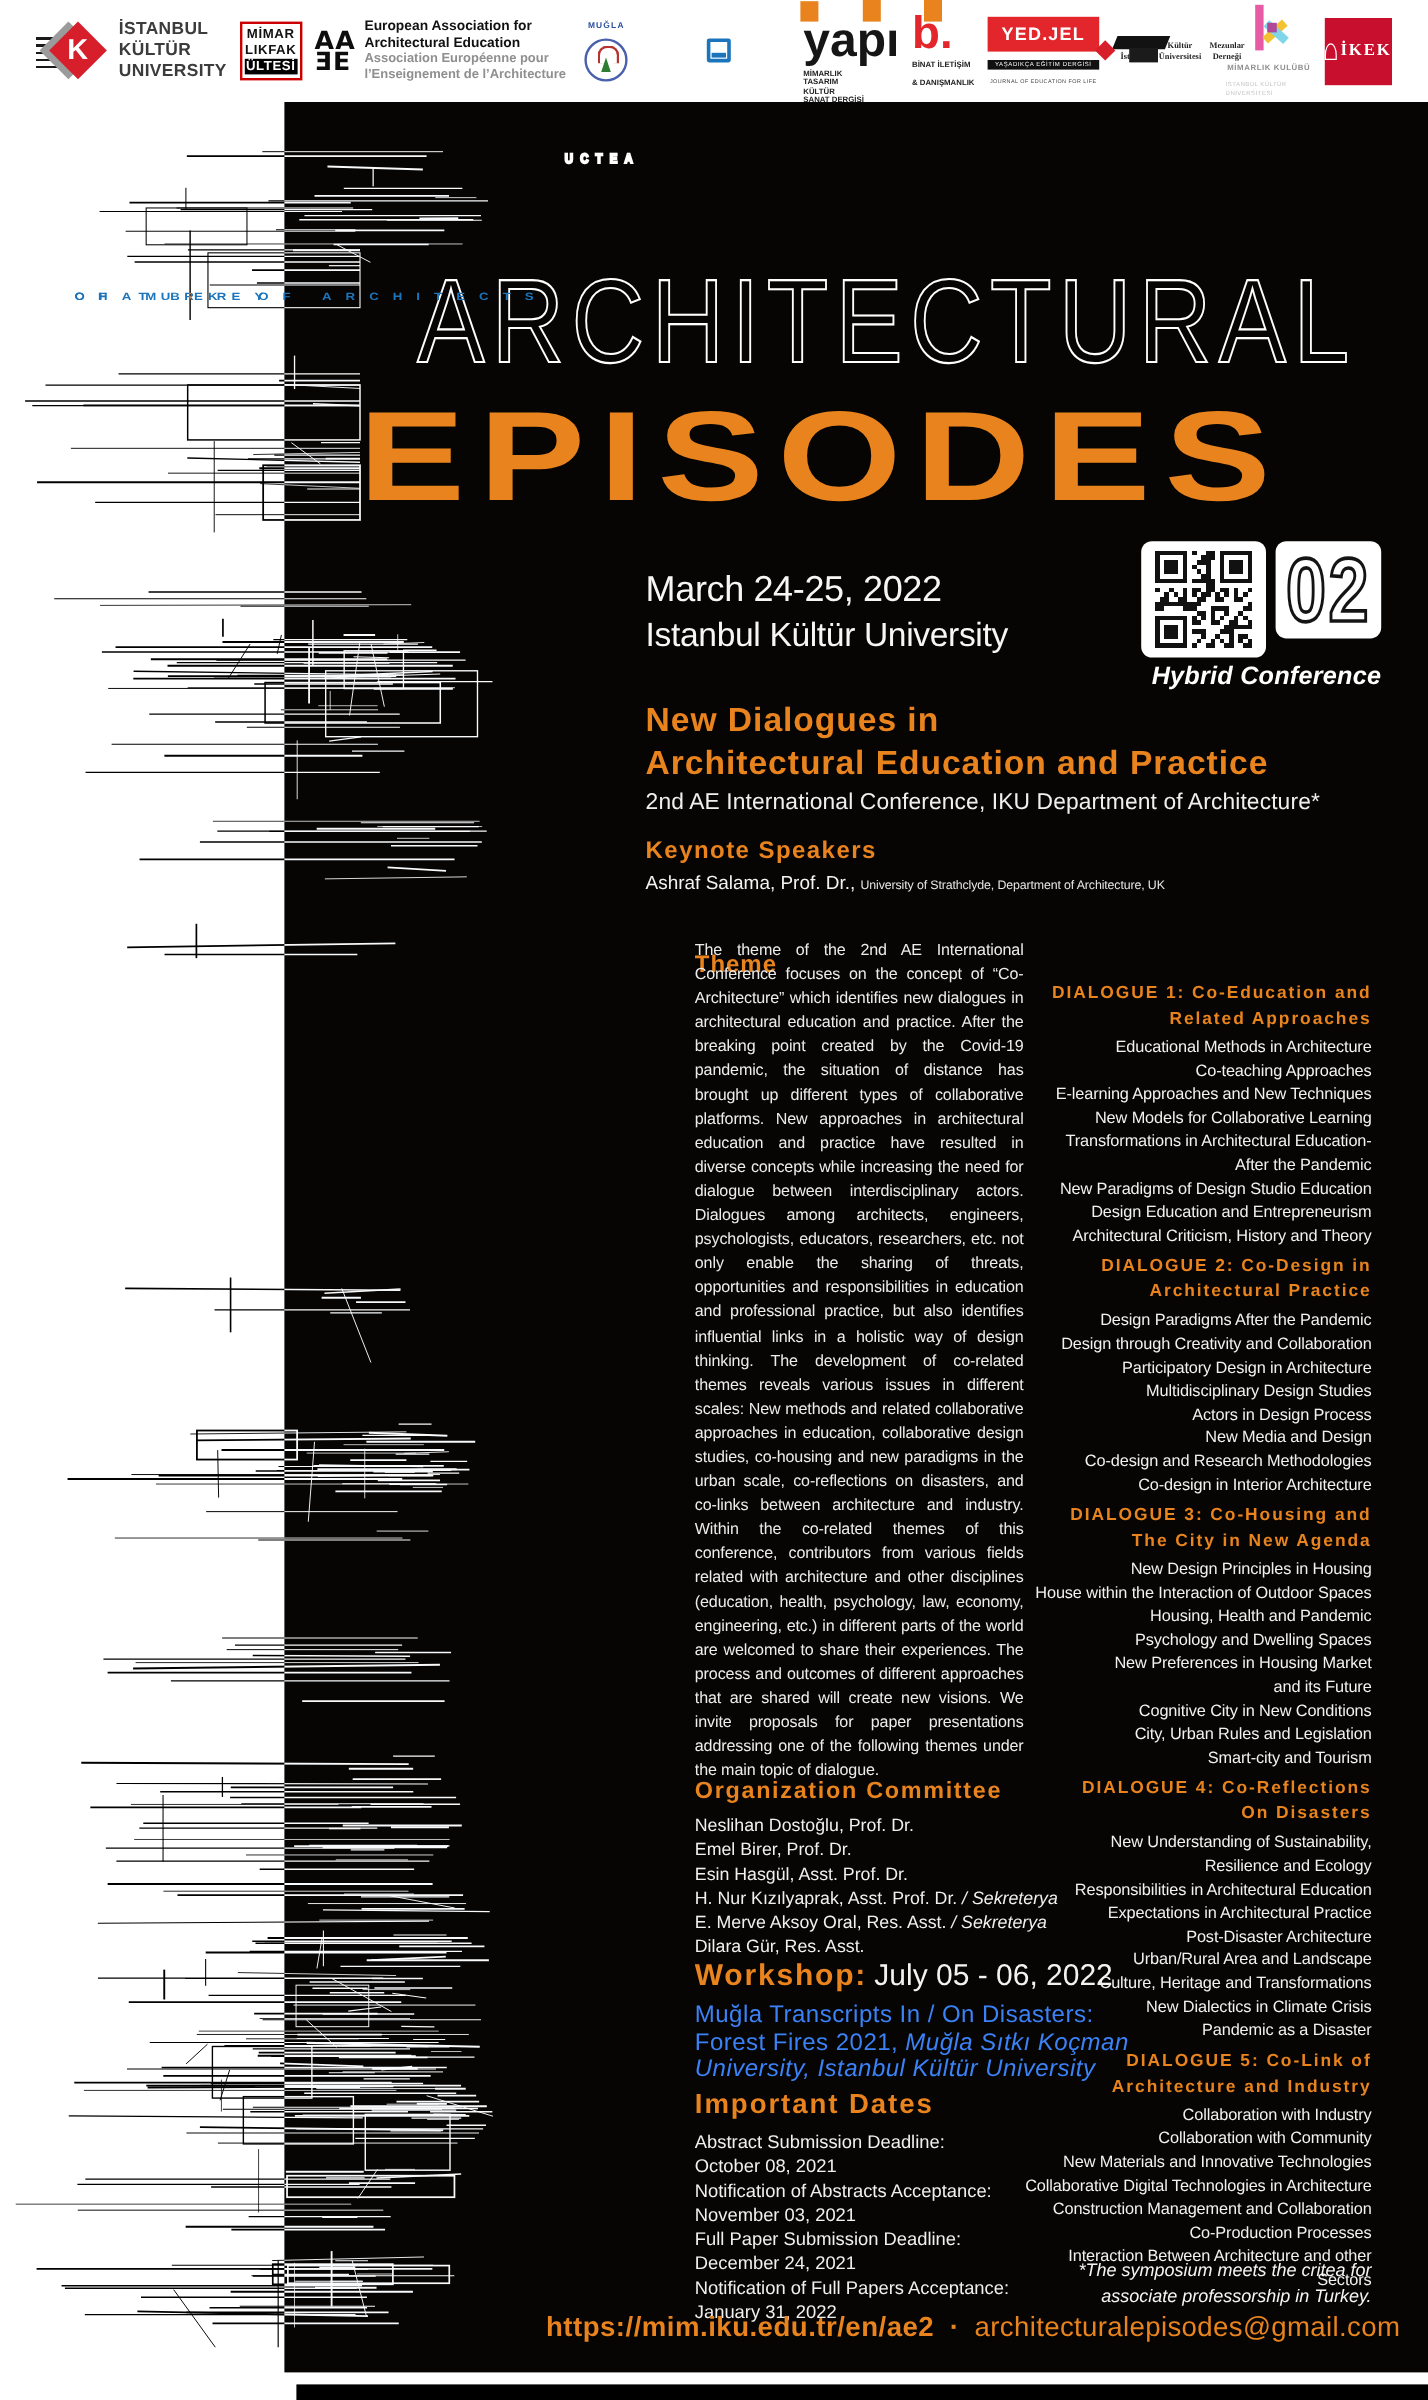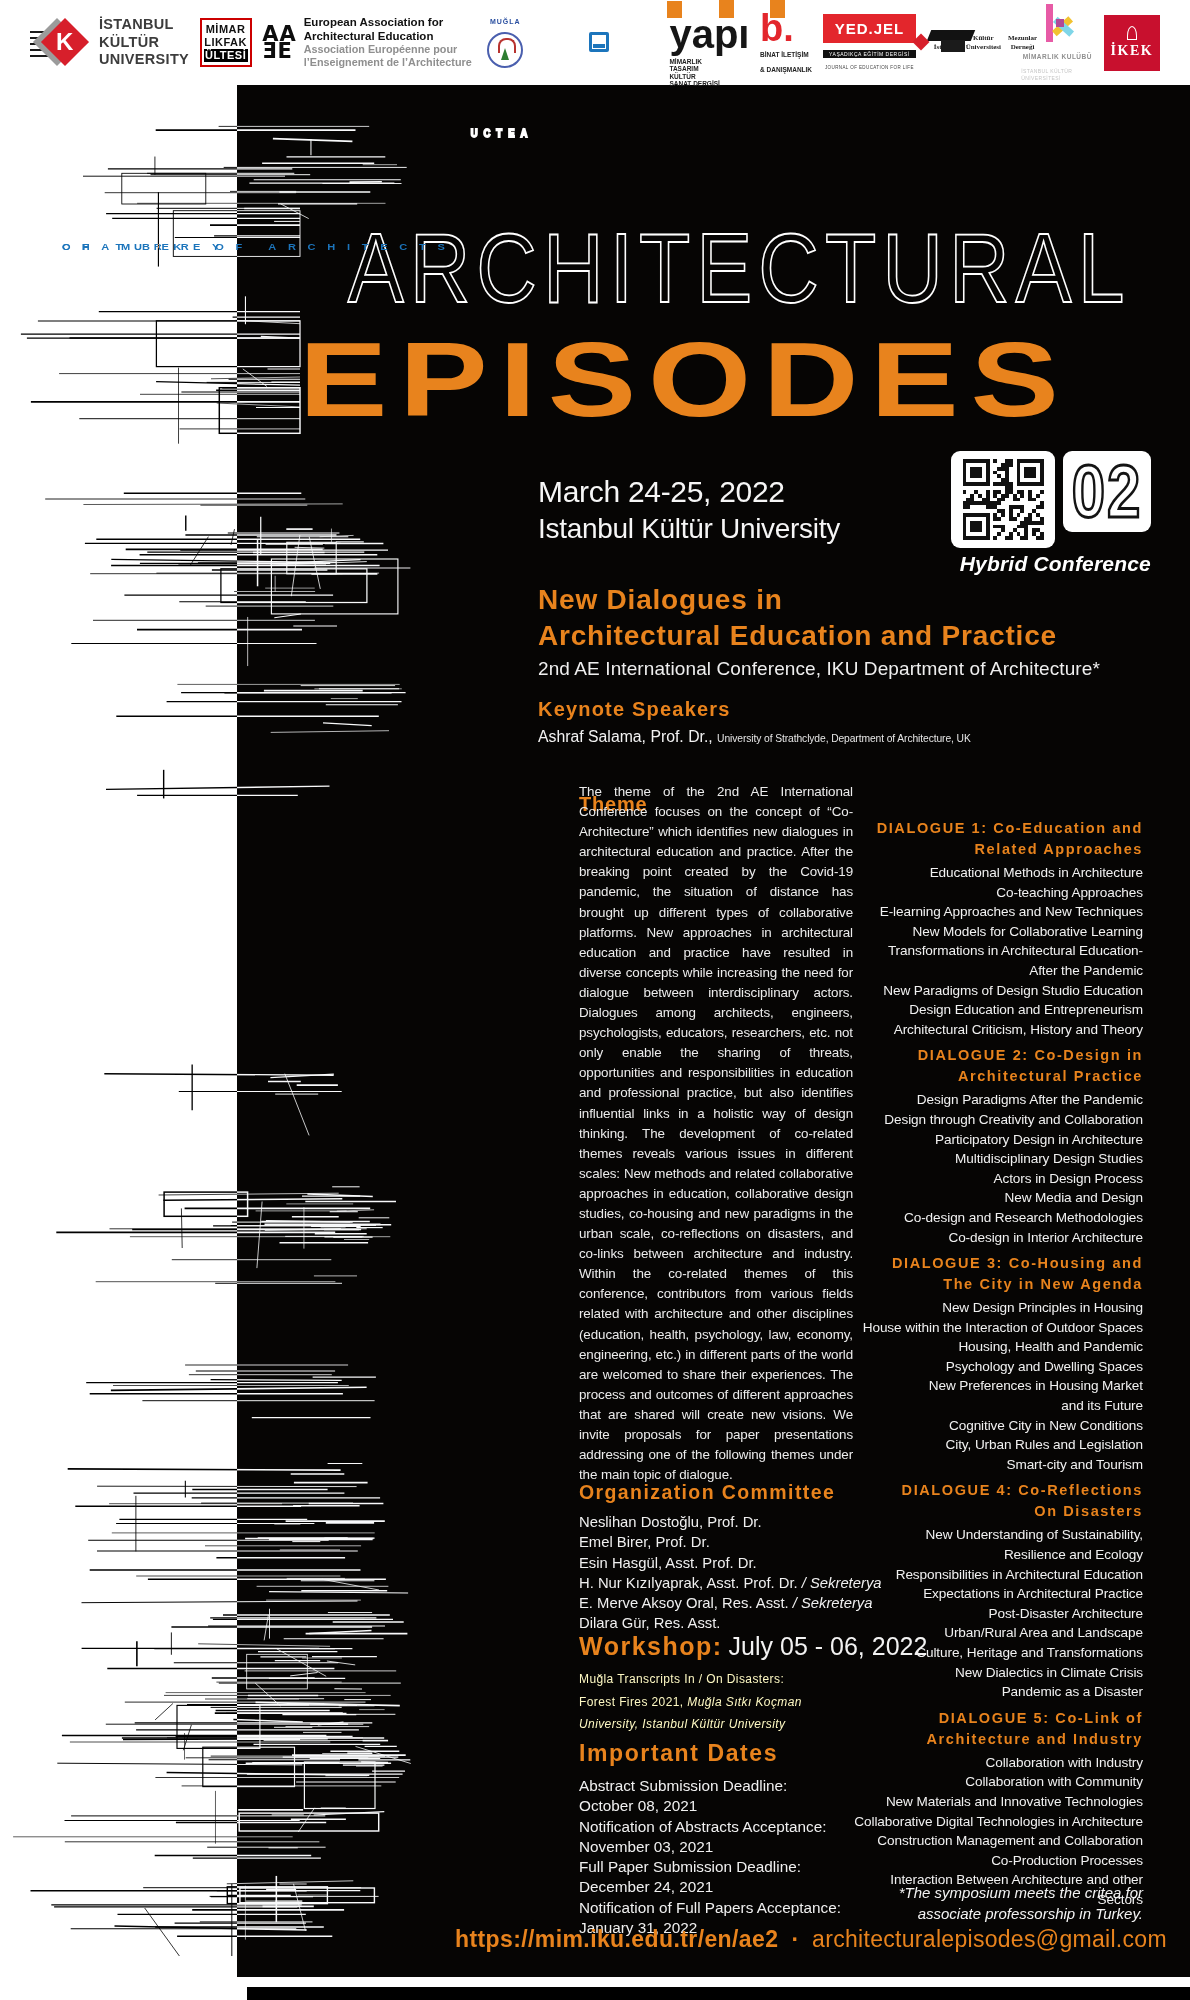--- a/index.html
+++ b/index.html
@@ -53,21 +53,21 @@
   .cap .rd{position:absolute;right:0;top:8px;width:12px;height:12px;background:var(--red);transform:rotate(45deg);}
   .mez .ml{font-family:"Liberation Serif","DejaVu Serif",serif;font-size:7px;font-weight:700;color:#222;line-height:8.5px;text-align:center;}
   .kulup{display:flex;flex-direction:column;align-items:center;width:72px;}
   .kmark{position:relative;width:30px;height:40px;margin-bottom:3px;}
   .kmark .kb1{position:absolute;left:4px;top:1px;width:7px;height:38px;background:#E75BA6;}
   .kmark .kb2{position:absolute;left:10px;top:6px;width:7px;height:22px;background:#F2C230;transform:rotate(48deg);transform-origin:bottom left;}
   .kmark .kb3{position:absolute;left:11px;top:19px;width:7px;height:22px;background:#7FD6E8;transform:rotate(-48deg);transform-origin:top left;}
   .kmark .kb4{position:absolute;left:14px;top:16px;width:8px;height:8px;background:#B04A98;}
   .kulup .kl{font-size:6.5px;font-weight:700;color:#8f8f8f;letter-spacing:0.5px;line-height:8px;}
   .kulup .ks{font-size:5px;color:#c4c4c4;letter-spacing:0.4px;line-height:7px;}
-  .ikek{width:56px;height:56px;background:#C8102E;display:flex;flex-direction:column;align-items:center;justify-content:center;gap:3px;}
+  .ikek{width:56px;height:56px;background:#C8102E;display:flex;align-items:center;justify-content:center;gap:3px;}
   .ikek .orn{width:10px;height:14px;border:1px solid #fff;border-radius:50% 50% 0 0 / 70% 70% 0 0;}
   .ikek .iw{color:#fff;font-family:"Liberation Serif","DejaVu Serif",serif;font-size:14px;font-weight:700;letter-spacing:1.5px;}
 
   
   .poster{position:absolute;left:237px;top:85px;width:953px;height:1892px;background:#060504;color:#f2f2f2;overflow:hidden;z-index:1;}
   #sketch{position:absolute;left:0;top:88px;width:520px;height:1880px;mix-blend-mode:difference;z-index:5;pointer-events:none;}
   .strip{position:absolute;left:247px;top:1987px;width:943px;height:13px;background:#000;}
 
   .t1{position:absolute;left:58px;top:126px;width:888px;text-align:center;font-size:84px;font-weight:400;letter-spacing:6px;color:#fff;-webkit-text-fill-color:transparent;-webkit-text-stroke:1.5px #fff;transform:scaleY(1.18);transform-origin:top;white-space:nowrap;}
   .t2{position:absolute;left:62px;top:242px;font-size:102px;font-weight:700;letter-spacing:9px;color:var(--o);transform:scaleX(1.30) scaleY(1.04);transform-origin:left top;white-space:nowrap;line-height:1;}
@@ -93,21 +93,21 @@
   .dlg-h span{display:block;}
   .dlg-item{font-size:13.6px;line-height:19.6px;white-space:pre-line;color:#f1f1f1;letter-spacing:-0.1px;}
   .committee{position:absolute;left:342px;top:1396px;}
   .sec-title{font-size:19.5px;font-weight:700;color:var(--o);letter-spacing:1.4px;margin-bottom:8px;}
   .member{font-size:14.8px;line-height:20.3px;color:#f0f0f0;}
   .member .sfx{font-style:italic;margin-left:4px;}
   .workshop{position:absolute;left:342px;top:1547px;width:480px;}
   .ws-line1{font-size:25px;margin-bottom:7px;white-space:nowrap;}
   .ws-label{color:var(--o);font-weight:700;letter-spacing:1.5px;}
   .ws-date{color:#f2f2f2;margin-left:6px;}
-  .ws-l{font-size:12px;line-height:22.5px;letter-spacing:0.4px;color:#fef9c3;}
+  .ws-l{font-size:20px;line-height:22.5px;letter-spacing:0.4px;color:#3b82f6;}
   .it{font-style:italic;}
   .impdates{position:absolute;left:342px;top:1655px;}
   .imp-title{font-size:23px;font-weight:700;color:var(--o);letter-spacing:1.6px;margin-bottom:9px;}
   .imp-row div{font-size:15.3px;line-height:20.3px;color:#f0f0f0;}
   .footnote{position:absolute;left:606px;top:1797px;width:300px;text-align:right;font-size:15px;font-style:italic;line-height:21px;white-space:pre-line;color:#f4f4f4;}
   .footerline{position:absolute;left:218px;top:1841px;display:flex;align-items:baseline;gap:13px;color:var(--o);}
   .furl{font-size:23px;font-weight:700;letter-spacing:0.4px;color:var(--o);text-decoration:none;}
   .fdot{font-size:23px;font-weight:700;}
   .femail{font-size:23px;font-weight:400;letter-spacing:0.3px;color:var(--o);text-decoration:none;}
 </style>

